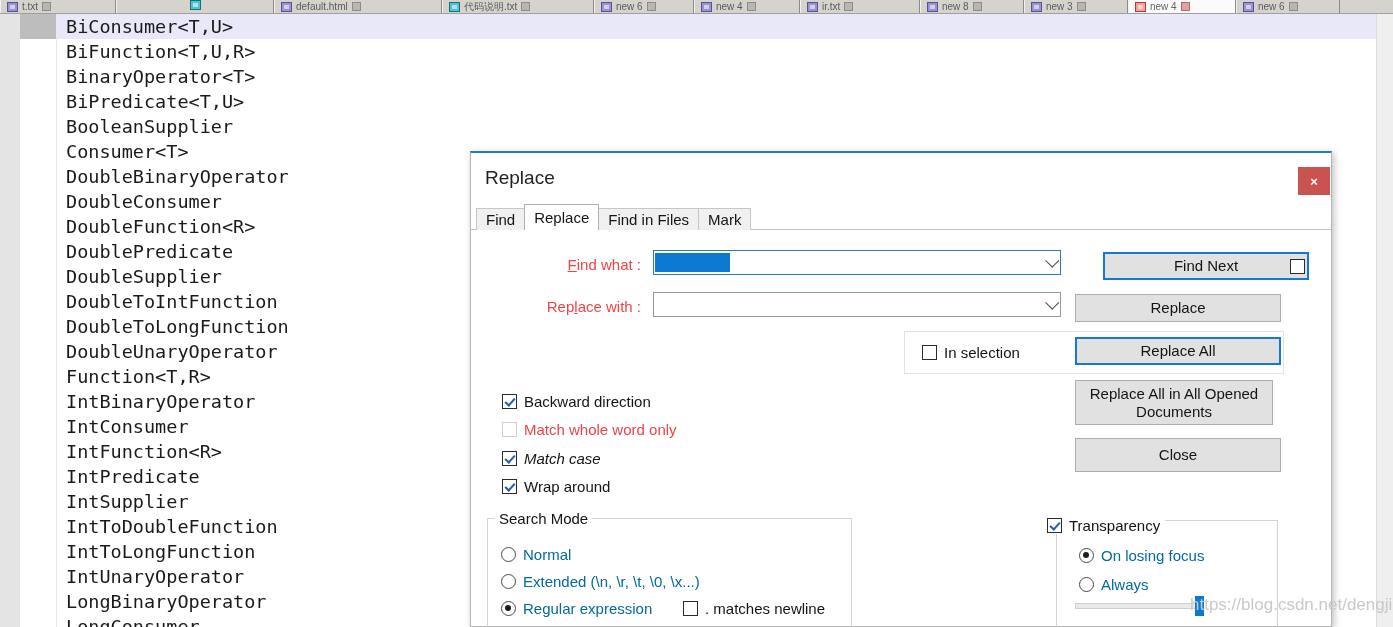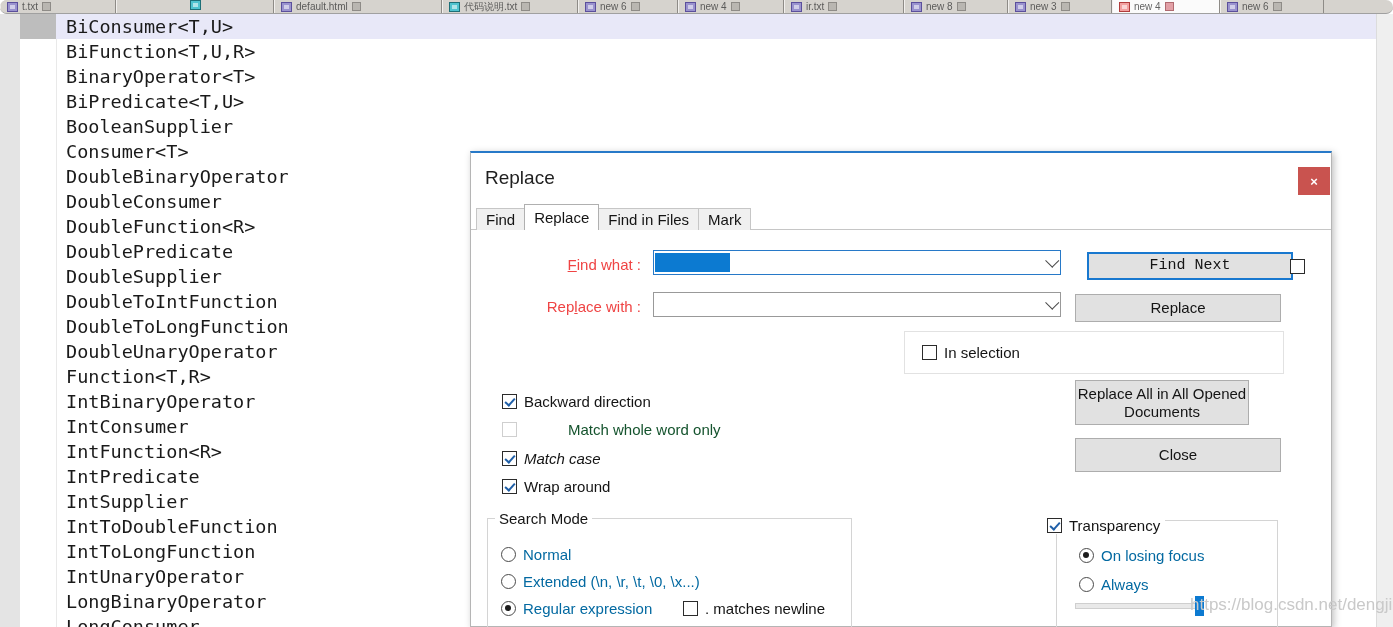--- a/index.html
+++ b/index.html
@@ -18,21 +18,20 @@
   
   #tabbar {
     position: absolute;
     left: 0; top: 0;
     width: 1393px; height: 13px;
     background: #d6d3ce;
     display: flex;
     align-items: flex-end;
     overflow: hidden;
     border-bottom: 1px solid #a0a0a0;
-    border-radius: 7px;
   }
   .etab {
     height: 13px;
     display: flex;
     align-items: center;
     gap: 4px;
     padding: 0 6px;
     background: #d6d3ce;
     border-left: 1px solid #f2f0ee;
     border-right: 1px solid #8e8b87;
@@ -260,21 +259,21 @@
   }
   .cb.checked .box::after {
     content: "";
     position: absolute;
     left: 4px; top: 1px;
     width: 4px; height: 8px;
     border-right: 2px solid #1f5fa8;
     border-bottom: 2px solid #1f5fa8;
     transform: rotate(42deg);
   }
-  .cb.disabled { color: #14532d; gap: 44px; }
+  .cb.disabled { color: #ef4444; }
   .cb.disabled .box { border-color: #cfcfcf; }
 
   .rb {
     position: absolute;
     display: flex;
     align-items: center;
     font-size: 15px;
     color: #0369a1;
     white-space: nowrap;
   }
@@ -357,21 +356,21 @@
     <div class="etab" style="width: 158px; flex-direction: column;">
       <span class="etab-icon teal"></span>
       <span class="etab-label">common.c  hi</span>
       <span class="etab-close"></span>
     </div>
     <div class="etab" style="width: 168px;">
       <span class="etab-icon "></span>
       <span class="etab-label">default.html</span>
       <span class="etab-close"></span>
     </div>
-    <div class="etab" style="width: 136px;">
+    <div class="etab" style="width: 152px;">
       <span class="etab-icon teal"></span>
       <span class="etab-label">代码说明.txt</span>
       <span class="etab-close"></span>
     </div>
     <div class="etab" style="width: 100px;">
       <span class="etab-icon "></span>
       <span class="etab-label">new  6</span>
       <span class="etab-close"></span>
     </div>
     <div class="etab" style="width: 106px;">
@@ -434,36 +433,37 @@
   <div class="combo focused" style="left:182px; top:97px; width:408px;">
     <div class="sel-block"></div>
     <div class="arrow"></div>
   </div>
 
   <div class="field-label" style="left:20px; top:145px; width:150px;">Rep<span class="ul">l</span>ace with :</div>
   <div class="combo" style="left:182px; top:139px; width:408px;">
     <div class="arrow"></div>
   </div>
 
-  <div class="btn default" style="left:616px; top:99px; width:206px; height:28px;font-family:Liberation Mono, monospace;">Find Next</div>
+  <div class="btn default" style="left:632px; top:99px; width:206px; height:28px;">Find Next</div>
   <div class="cb" style="left:819px; top:106px;">
     <div class="box"></div>
   </div>
 
   <div class="btn" style="left:604px; top:141px; width:206px; height:28px;">
       <span>Replace</span>
     </div>
 
   <div class="focus-ring" style="left:433px; top:178px; width:380px; height:43px;"></div>
   <div class="cb" style="left:451px; top:191px;">
     <div class="box"></div>
     <span>In selection</span>
   </div>
-
-  <div class="btn" style="left:604px; top:227px; width:174px; height:45px;">Replace All in All Opened Documents</div>
+  <div class="btn default" style="left:604px; top:184px; width:206px; height:28px;">Replace All</div>
+
+  <div class="btn" style="left:604px; top:227px; width:198px; height:45px;">Replace All in All Opened Documents</div>
 
   <div class="btn" style="left:604px; top:285px; width:206px; height:34px;">Close</div>
 
   <div class="cb checked" style="left:31px; top:240px;">
     <div class="box"></div>
     <span>Backward direction</span>
   </div>
   <div class="cb disabled" style="left:31px; top:268px;">
     <div class="box"></div>
     <span>Match whole word only</span>

